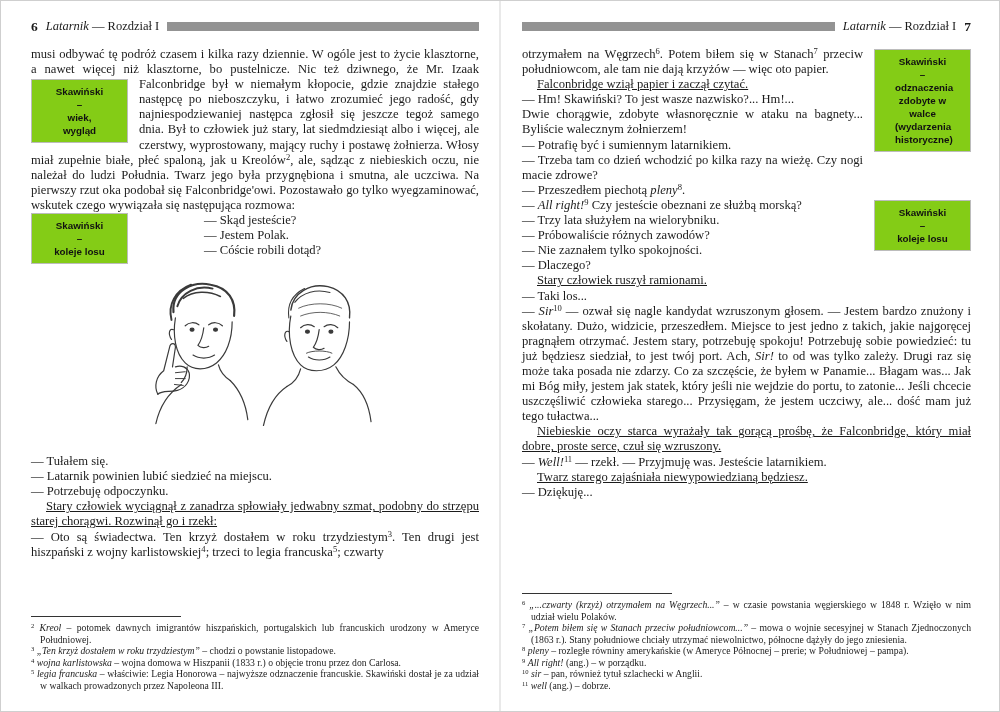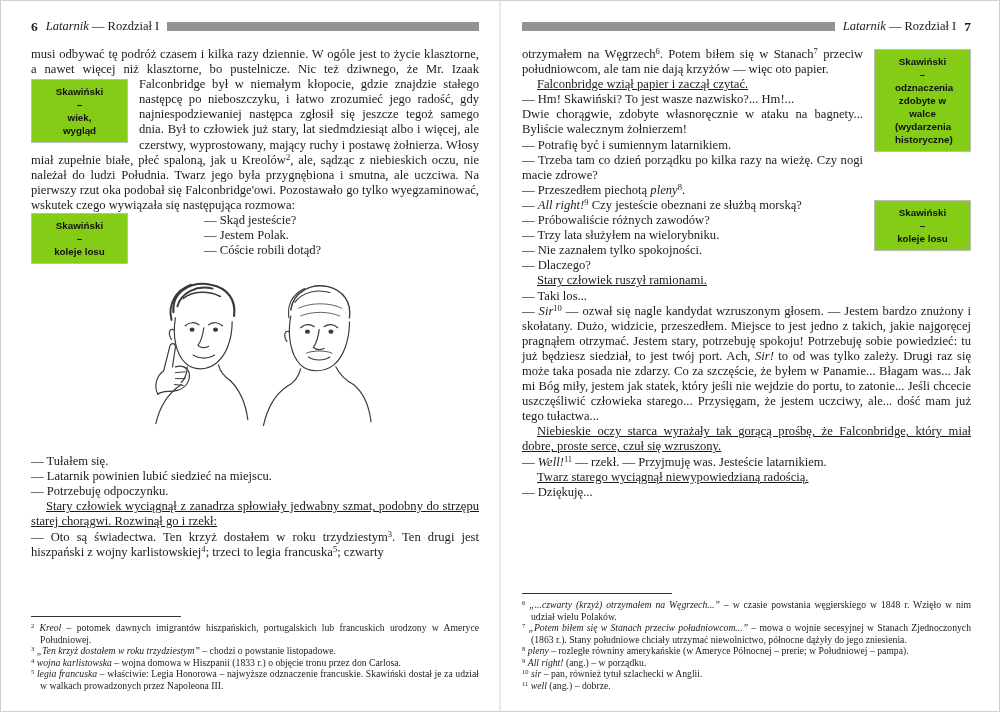--- a/index.html
+++ b/index.html
@@ -149,35 +149,35 @@
       <span class="margin-note fr">Skawiński –
 odznaczenia
 zdobyte w walce
 (wydarzenia
 historyczne)</span>
       <p><span>otrzymałem na Węgrzech</span><span class="sup">6</span><span>. Potem biłem się w Stanach</span><span class="sup">7</span><span> przeciw południowcom, ale tam nie dają krzyżów — więc oto papier.</span></p>
       <p class="ind"><span>Falconbridge wziął papier i zaczął czytać.</span></p>
       <p><span>— Hm! Skawiński? To jest wasze nazwisko?... Hm!...</span></p>
       <p><span>Dwie chorągwie, zdobyte własnoręcznie w ataku na bagnety... Byliście walecznym żołnierzem!</span></p>
       <p><span>— Potrafię być i sumiennym latarnikiem.</span></p>
-      <p><span>— Trzeba tam co dzień porządku po kilka razy na wieżę. Czy nogi macie zdrowe?</span></p>
+      <p><span>— Trzeba tam co dzień wchodzić po kilka razy na wieżę. Czy nogi macie zdrowe?</span></p>
       <p><span>— Przeszedłem piechotą </span><span class="i">pleny</span><span class="sup">8</span><span>.</span></p>
       <span class="margin-note fr">Skawiński –
 koleje losu</span>
       <p><span>— </span><span class="i">All right!</span><span class="sup">9</span><span> Czy jesteście obeznani ze służbą morską?</span></p>
+      <p><span>— Trzy lata służyłem na wielorybniku.</span></p>
       <p><span>— Próbowaliście różnych zawodów?</span></p>
-      <p><span>— Trzy lata służyłem na wielorybniku.</span></p>
       <p><span>— Nie zaznałem tylko spokojności.</span></p>
       <p><span>— Dlaczego?</span></p>
       <p class="ind"><span>Stary człowiek ruszył ramionami.</span></p>
       <p><span>— Taki los...</span></p>
       <p><span>— </span><span class="i">Sir</span><span class="sup">10</span><span> — ozwał się nagle kandydat wzruszonym głosem. — Jestem bardzo znużony i skołatany. Dużo, widzicie, przeszedłem. Miejsce to jest jedno z takich, jakie najgoręcej pragnąłem otrzymać. Jestem stary, potrzebuję spokoju! Potrzebuję sobie powiedzieć: tu już będziesz siedział, to jest twój port. Ach, </span><span class="i">Sir!</span><span> to od was tylko zależy. Drugi raz się może taka posada nie zdarzy. Co za szczęście, że byłem w Panamie... Błagam was... Jak mi Bóg miły, jestem jak statek, który jeśli nie wejdzie do portu, to zatonie... Jeśli chcecie uszczęśliwić człowieka starego... Przysięgam, że jestem uczciwy, ale... dość mam już tego tułactwa...</span></p>
       <p class="ind"><span>Niebieskie oczy starca wyrażały tak gorącą prośbę, że Falconbridge, który miał dobre, proste serce, czuł się wzruszony.</span></p>
       <p><span>— </span><span class="i">Well!</span><span class="sup">11</span><span> — rzekł. — Przyjmuję was. Jesteście latarnikiem.</span></p>
-      <p class="ind"><span>Twarz starego wyciągnął niewypowiedzianą radością.</span></p>
+      <p class="ind"><span>Twarz starego zajaśniała niewypowiedzianą będziesz.</span></p>
       <p><span>— Dziękuję...</span></p>
     </div>
 
     <div class="footnotes">
       <div class="fn-rule"></div>
       <p class="fn"><span class="sup">6</span><span> </span><span class="i">„...czwarty (krzyż) otrzymałem na Węgrzech...”</span><span> – w czasie powstania węgierskiego w 1848 r. Wzięło w nim udział wielu Polaków.</span></p>
       <p class="fn"><span class="sup">7</span><span> </span><span class="i">„Potem biłem się w Stanach przeciw południowcom...”</span><span> – mowa o wojnie secesyjnej w Stanach Zjednoczonych (1863 r.). Stany południowe chciały utrzymać niewolnictwo, północne dążyły do jego zniesienia.</span></p>
       <p class="fn"><span class="sup">8</span><span> </span><span class="i">pleny</span><span> – rozległe równiny amerykańskie (w Ameryce Północnej – prerie; w Południowej – pampa).</span></p>
       <p class="fn"><span class="sup">9</span><span> </span><span class="i">All right!</span><span> (ang.) – w porządku.</span></p>
       <p class="fn"><span class="sup">10</span><span> </span><span class="i">sir</span><span> – pan, również tytuł szlachecki w Anglii.</span></p>

